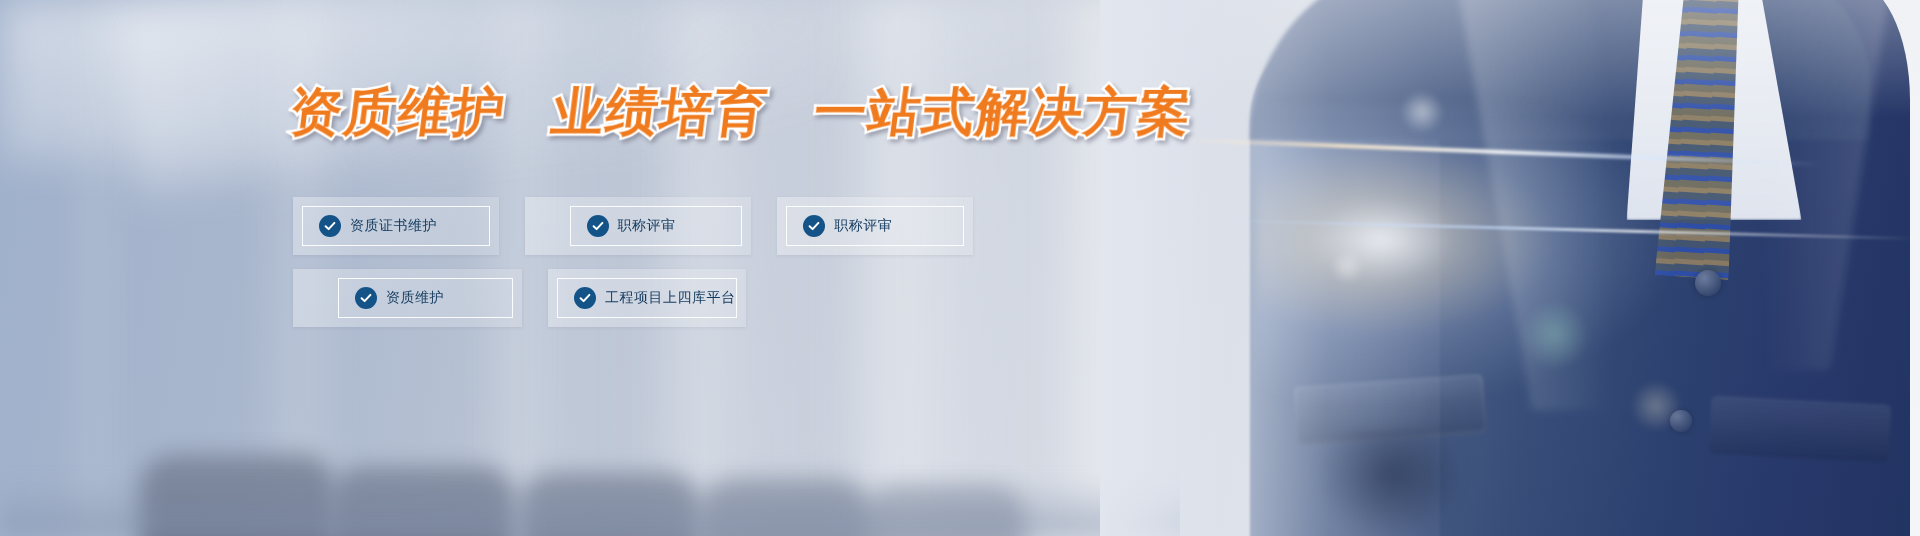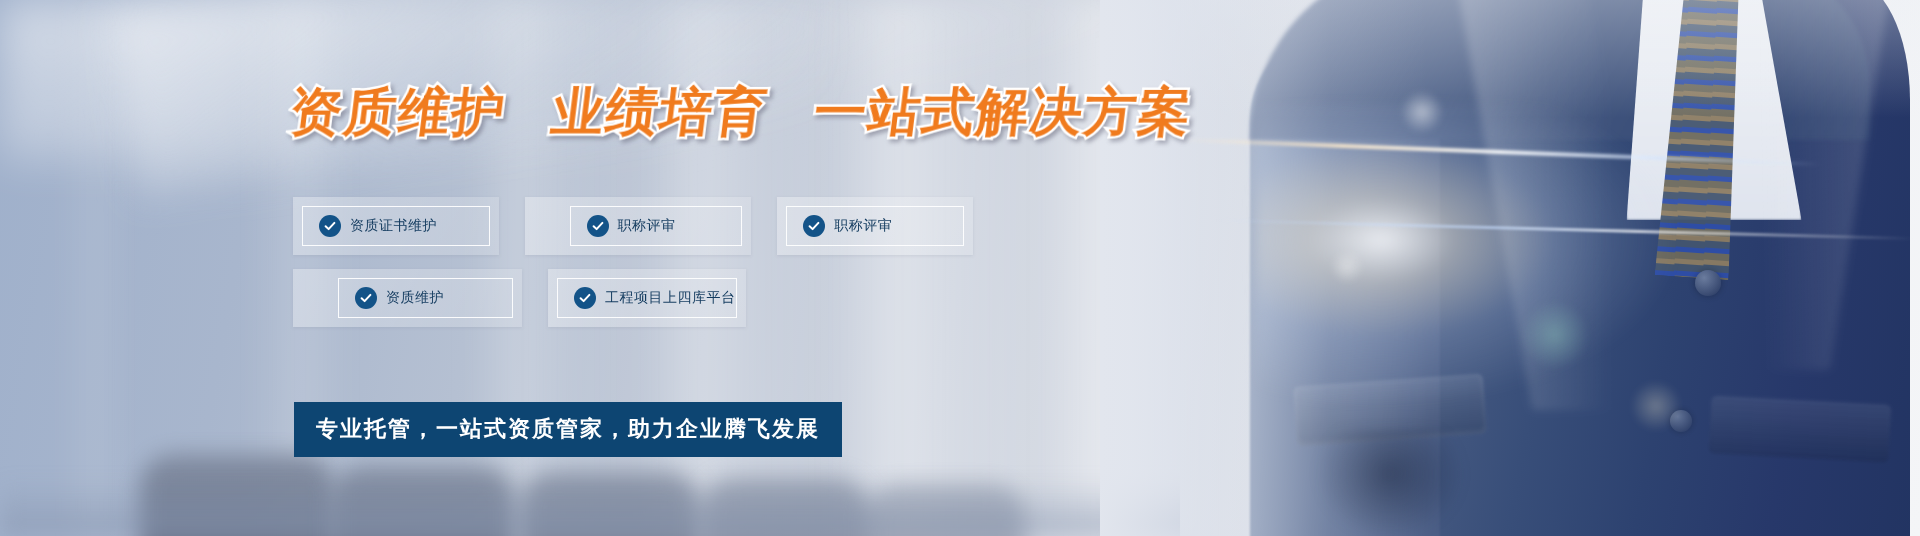--- a/index.html
+++ b/index.html
@@ -306,16 +306,15 @@
                   <path d="M2.6 7.2 L5.6 10.1 L11.4 3.9" fill="none" stroke="#ffffff" stroke-width="2" stroke-linecap="round" stroke-linejoin="round"></path>
                 </svg>
             </span>
             <span class="card-label">工程项目上四库平台</span>
           </div>
         </div>
       </div>
 
     </div>
 
-    <div class="tagline">专业托管，一站式资质管家，助力企业腾飞发展</div>
 
   </div>
 </div>
 
 </body></html>

